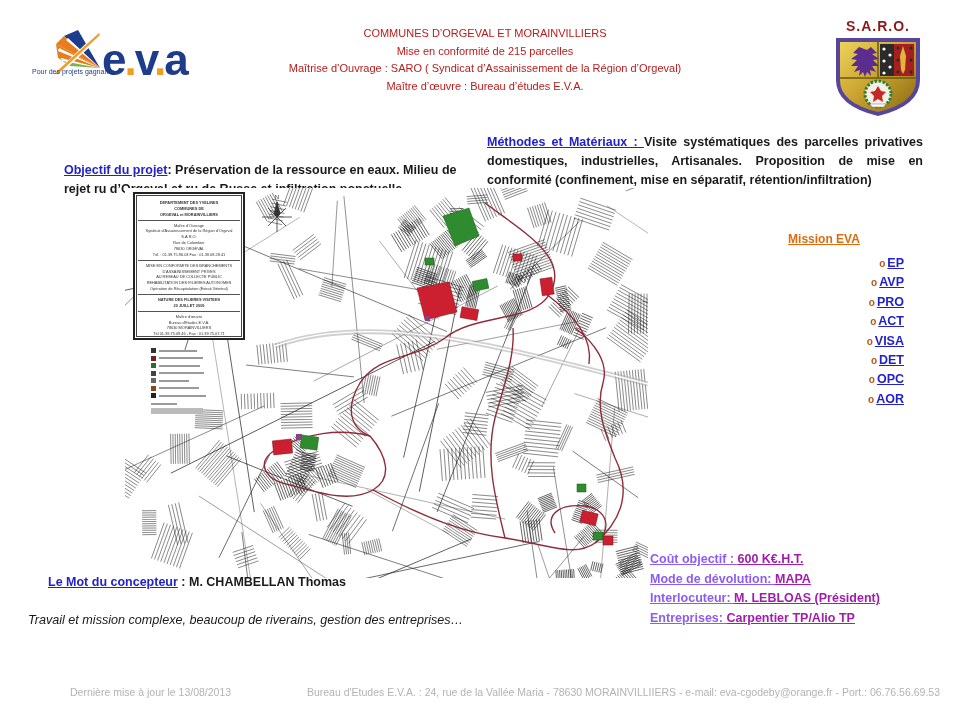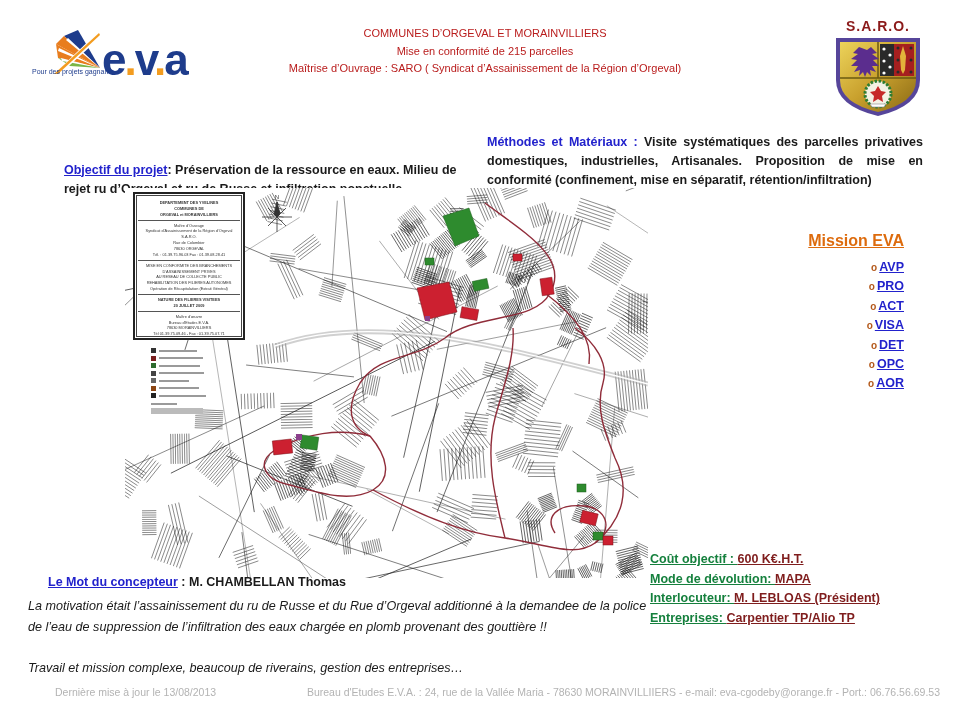--- a/index.html
+++ b/index.html
@@ -19,21 +19,21 @@
          font-size:11px;font-weight:normal;line-height:17.5px;color:#b91c1c;}
 
   .saro{position:absolute;left:826px;top:18px;width:104px;text-align:center;}
   .saro-label{font-size:14px;font-weight:bold;color:#8b1a1a;letter-spacing:1px;}
 
   
   .objectif{position:absolute;left:64px;top:148px;width:422px;font-size:12.5px;
             font-weight:bold;line-height:19px;}
   .methodes{position:absolute;left:487px;top:120px;width:436px;font-size:12.5px;
             font-weight:bold;line-height:19px;text-align:justify;}
-  .lbl-blue{color:#2222cc;}
+  .lbl-blue{color:#2222cc;text-decoration:underline;}
   .lbl-blue.u{text-decoration:underline;}
   .para-black{color:#1a1a1a;}
 
   
   .map{position:absolute;left:125px;top:188px;width:523px;height:390px;background:#fff;}
   .map svg{position:absolute;left:0;top:0;}
   .cartouche{position:absolute;left:8px;top:4px;width:112px;height:148px;background:#fff;
              border:2px solid #222;box-shadow:0 0 0 1px #fff inset,0 0 0 2px #444 inset;
              padding:4px 3px 2px 3px;overflow:hidden;text-align:center;color:#333;}
   .cart-sec{border-bottom:1px solid #555;padding:2px 0;}
@@ -42,41 +42,41 @@
   .cart-sec.caps div{font-weight:bold;}
   .map-legend{position:absolute;left:26px;top:160px;width:78px;}
   .leg-row{display:flex;align-items:center;margin-bottom:2.5px;}
   .leg-sq{width:5px;height:5px;margin-right:3px;flex:0 0 auto;}
   .leg-bar{height:2px;background:#9a9a9a;}
   .leg-text{margin-top:5px;}
   .leg-text .leg-bar{margin-bottom:3px;}
 
   
   .mission{position:absolute;right:56px;top:232px;width:160px;text-align:right;}
-  .mission-title{font-size:16px;font-weight:bold;color:#dd6b0d;
-                 text-decoration:underline;margin-bottom:8px;}
+  .mission-title{font-size:12px;font-weight:bold;color:#dd6b0d;
+                 text-decoration:underline;margin-bottom:8px;text-align:center;}
   .m-item{font-size:12.5px;font-weight:bold;line-height:19.4px;}
   .m-item .bullet{color:#b4591b;font-size:10px;margin-right:2px;font-weight:bold;}
   .m-item .m-txt{color:#2222cc;text-decoration:underline;}
 
   
   .details{position:absolute;left:650px;top:550px;width:295px;}
   .d-row{font-size:12.5px;font-weight:bold;line-height:19.7px;white-space:nowrap;}
-  .d-label{color:#15803d;text-decoration:underline;}
-  .d-value{color:#7f1d1d;text-decoration:underline;}
+  .d-label{color:#8b5cf6;text-decoration:underline;}
+  .d-value{color:#a21caf;text-decoration:underline;}
 
   
   .concepteur{position:absolute;left:28px;top:575px;width:628px;}
   .c-head{font-size:12.5px;font-weight:bold;color:#1a1a1a;margin-left:20px;}
   .c-quote{font-size:12.6px;font-style:italic;color:#1a1a1a;line-height:20.5px;margin-top:7px;}
   .c-note{font-size:12.6px;font-style:italic;color:#1a1a1a;margin-top:24px;}
 
   
   .footer{position:absolute;left:0;top:686px;width:100%;font-size:10.5px;color:#b3b3b3;}
-  .footer .f-left{position:absolute;left:55px;top:0;}
+  .footer .f-left{position:absolute;left:70px;top:0;}
   .footer .f-right{position:absolute;right:20px;top:0;}
 </style>
 </head>
 <body>
 
 <div class="slide">
 
   <div class="logo">
     <svg class="logo-fan" width="52" height="48" viewBox="0 0 52 48">
       <path d="M46,40 L10,8 L24,2 L46,40 Z" fill="#1e3c8c"></path>
@@ -90,20 +90,21 @@
       <path d="M0,46 L45,5 L46,7 L4,46 Z" fill="#f39c1f"></path>
     </svg>
     <div class="logo-brand"><span>e</span><span class="dot">.</span><span>v</span><span class="dot">.</span><span>a</span></div>
     <div class="logo-tagline">Pour des projets gagnants</div>
   </div>
 
   <div class="title">
     <div>COMMUNES D’ORGEVAL ET MORAINVILLIERS</div>
     <div>Mise en conformité de 215 parcelles</div>
     <div>Maîtrise d’Ouvrage :  SARO ( Syndicat d’Assainissement de la Région d’Orgeval)</div>
+    <div>Maître d’œuvre : Bureau d’études E.V.A.</div>
   </div>
 
   <div class="saro">
     <div class="saro-label">S.A.R.O.</div>
     <svg width="92" height="86" viewBox="0 0 92 86">
       <defs>
         <linearGradient id="gold" x1="0" y1="0" x2="1" y2="1">
           <stop offset="0" stop-color="#ecd35a"></stop>
             <stop offset="0.5" stop-color="#c9a12e"></stop>
             <stop offset="1" stop-color="#8a6914"></stop>
@@ -1282,39 +1283,39 @@
         </div>
       <div class="leg-text">
         <div class="leg-bar" style="width:26px"></div>
         <div class="leg-bar" style="width:52px;height:6px;background:#bbb"></div>
       </div>
     </div>
   </div>
 
   <div class="mission">
     <div class="mission-title">Mission EVA</div>
+    <div class="m-item"><span class="bullet">o</span><span class="m-txt">EP</span></div>
     <div class="m-item"><span class="bullet">o</span><span class="m-txt">AVP</span></div>
     <div class="m-item"><span class="bullet">o</span><span class="m-txt">PRO</span></div>
     <div class="m-item"><span class="bullet">o</span><span class="m-txt">ACT</span></div>
     <div class="m-item"><span class="bullet">o</span><span class="m-txt">VISA</span></div>
     <div class="m-item"><span class="bullet">o</span><span class="m-txt">DET</span></div>
     <div class="m-item"><span class="bullet">o</span><span class="m-txt">OPC</span></div>
     <div class="m-item"><span class="bullet">o</span><span class="m-txt">AOR</span></div>
   </div>
 
   <div class="details">
     <div class="d-row"><span class="d-label">Coût objectif : </span><span class="d-value">600 K€.H.T.</span></div>
     <div class="d-row"><span class="d-label">Mode de dévolution: </span><span class="d-value">MAPA</span></div>
     <div class="d-row"><span class="d-label">Interlocuteur: </span><span class="d-value">M. LEBLOAS (Président)</span></div>
     <div class="d-row"><span class="d-label">Entreprises: </span><span class="d-value">Carpentier TP/Alio TP</span></div>
   </div>
 
   <div class="concepteur">
     <div class="c-head"><span class="lbl-blue u">Le Mot du concepteur</span><span> : M. CHAMBELLAN Thomas</span></div>
-    <div class="c-quote">La motivation était l’assainissement du ru de Russe et du Rue d’Orgeval additionné à la demandee de la police de l’eau de suppression de l’infiltration des eaux chargée en plomb provenant des gouttière !!</div>
     <div class="c-note">Travail et mission complexe, beaucoup de riverains, gestion des entreprises…</div>
   </div>
 
   <div class="footer">
     <span class="f-left">Dernière mise à jour le 13/08/2013</span>
     <span class="f-right">Bureau d'Etudes E.V.A. : 24, rue de la Vallée Maria - 78630 MORAINVILLIIERS - e-mail: eva-cgodeby@orange.fr - Port.: 06.76.56.69.53</span>
   </div>
 
 </div>
 

